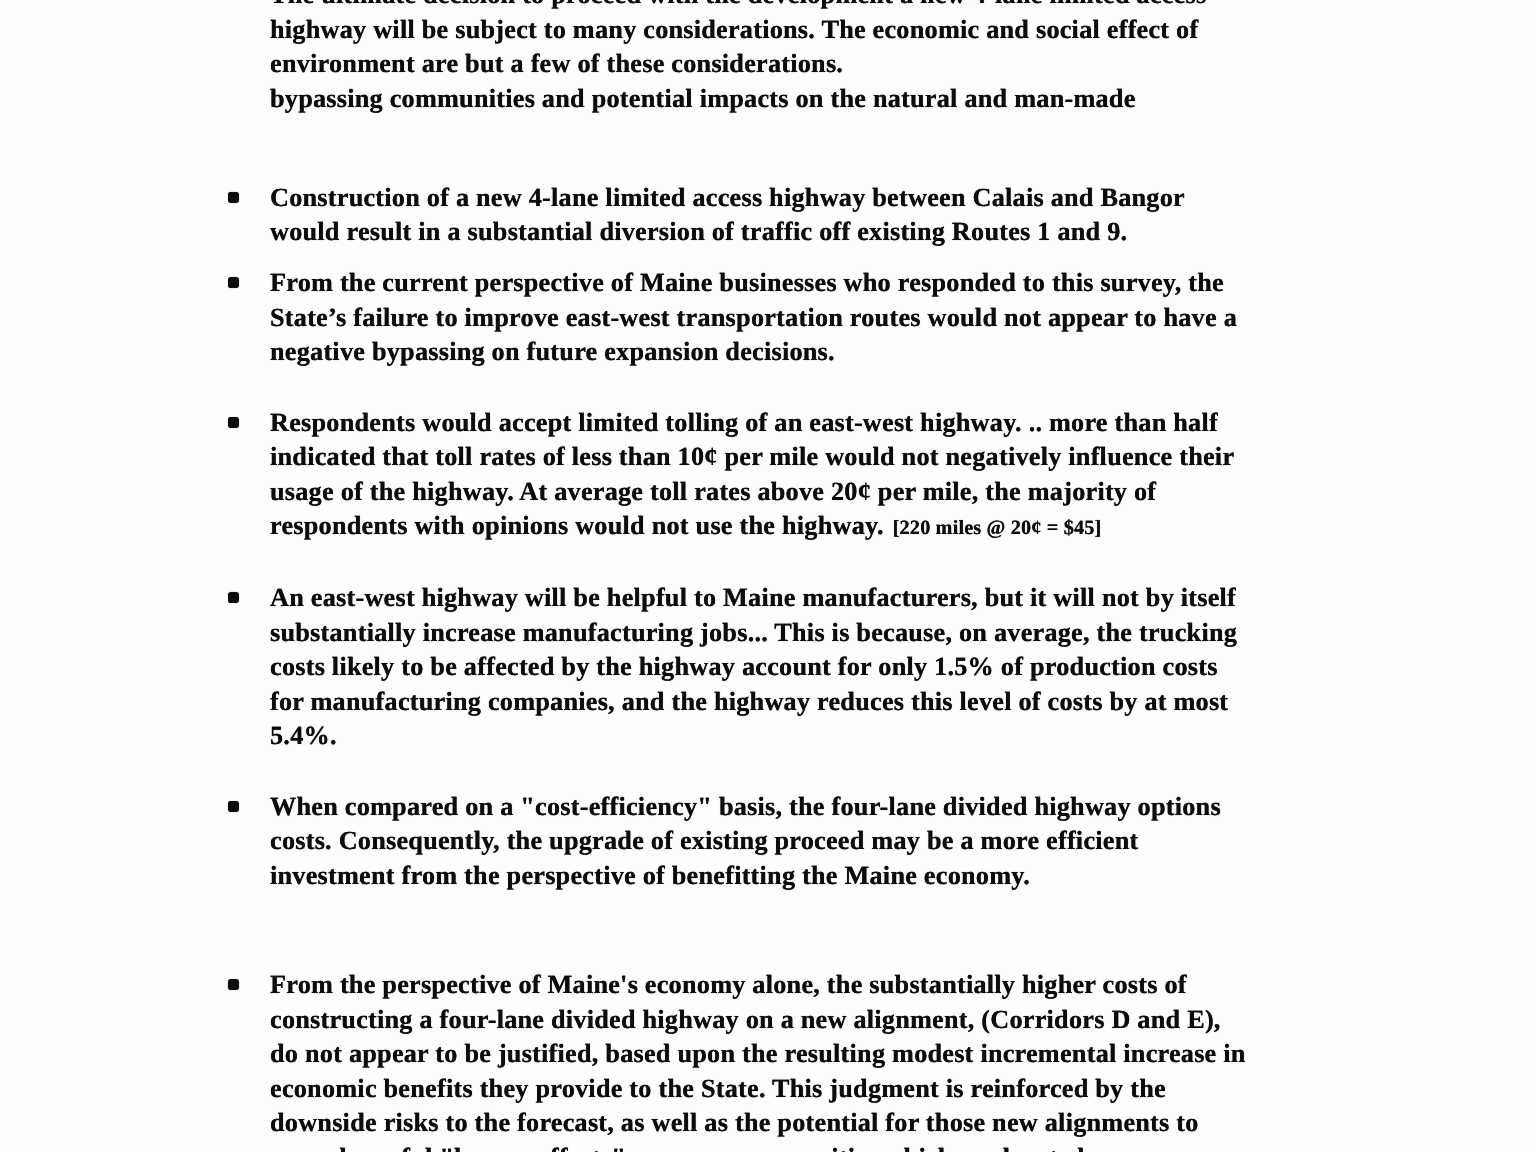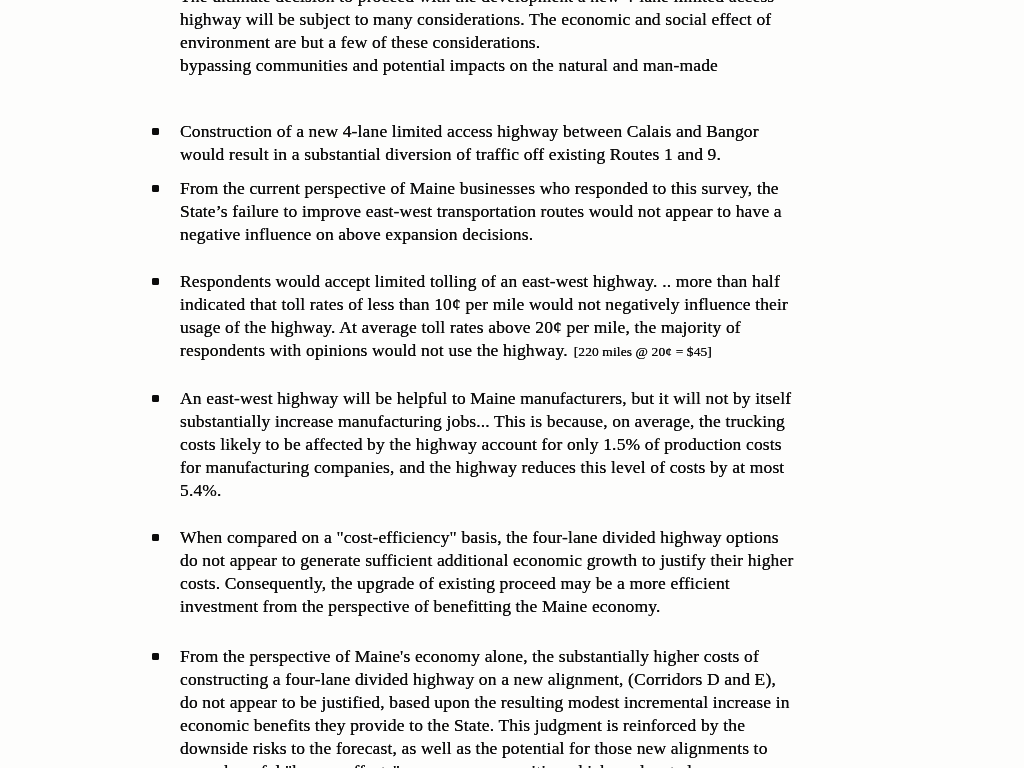--- a/index.html
+++ b/index.html
@@ -9,20 +9,21 @@
     height: 768px;
     overflow: hidden;
     background: var(--page-bg, #fdfdfc);
   }
   .page {
     position: relative;
     width: 1024px;
     height: 768px;
     font-family: "Liberation Serif", "DejaVu Serif", serif;
     color: var(--ink, #0c0c0c);
+    font-weight: bold;
   }
   .para {
     position: absolute;
     left: 180px;
     width: 740px;
   }
   .line {
     font-size: 17.5px;
     line-height: 23px;
     height: 23px;
@@ -62,21 +63,21 @@
   <div class="para" style="top:120px">
     <span class="bullet-dot"></span>
     <div class="line">Construction of a new 4-lane limited access highway between Calais and Bangor</div>
     <div class="line">would result in a substantial diversion of traffic off existing Routes 1 and 9.</div>
   </div>
 
   <div class="para" style="top:177px">
     <span class="bullet-dot"></span>
     <div class="line">From the current perspective of Maine businesses who responded to this survey, the</div>
     <div class="line">State’s failure to improve east-west transportation routes would not appear to have a</div>
-    <div class="line">negative influence on above expansion decisions.</div>
+    <div class="line">negative bypassing on future expansion decisions.</div>
   </div>
 
   <div class="para" style="top:270px">
     <span class="bullet-dot"></span>
     <div class="line">Respondents would accept limited tolling of an east-west highway. .. more than half</div>
     <div class="line">indicated that toll rates of less than 10¢ per mile would not negatively influence their</div>
     <div class="line">usage of the highway. At average toll rates above 20¢ per mile, the majority of</div>
     <div class="line"><span>respondents with opinions would not use the highway.</span><span class="note">[220 miles @ 20¢  = $45]</span></div>
   </div>
 
@@ -85,21 +86,20 @@
     <div class="line">An east-west highway will be helpful to Maine manufacturers, but it will not by itself</div>
     <div class="line">substantially increase manufacturing jobs... This is because, on average, the trucking</div>
     <div class="line">costs likely to be affected by the highway account for only 1.5% of production costs</div>
     <div class="line">for manufacturing companies, and the highway reduces this level of costs by at most</div>
     <div class="line">5.4%.</div>
   </div>
 
   <div class="para" style="top:526px">
     <span class="bullet-dot"></span>
     <div class="line">When compared on a "cost-efficiency" basis, the four-lane divided highway options</div>
-    <div class="line">do not appear to generate sufficient additional economic growth to justify their higher</div>
     <div class="line">costs. Consequently, the upgrade of existing proceed may be a more efficient</div>
     <div class="line">investment from the perspective of benefitting the Maine economy.</div>
   </div>
 
   <div class="para" style="top:645px">
     <span class="bullet-dot"></span>
     <div class="line">From the perspective of Maine's economy alone, the substantially higher costs of</div>
     <div class="line">constructing a four-lane divided highway on a new alignment, (Corridors D and E),</div>
     <div class="line">do not appear to be justified, based upon the resulting modest incremental increase in</div>
     <div class="line">economic benefits they provide to the State. This judgment is reinforced by the</div>

